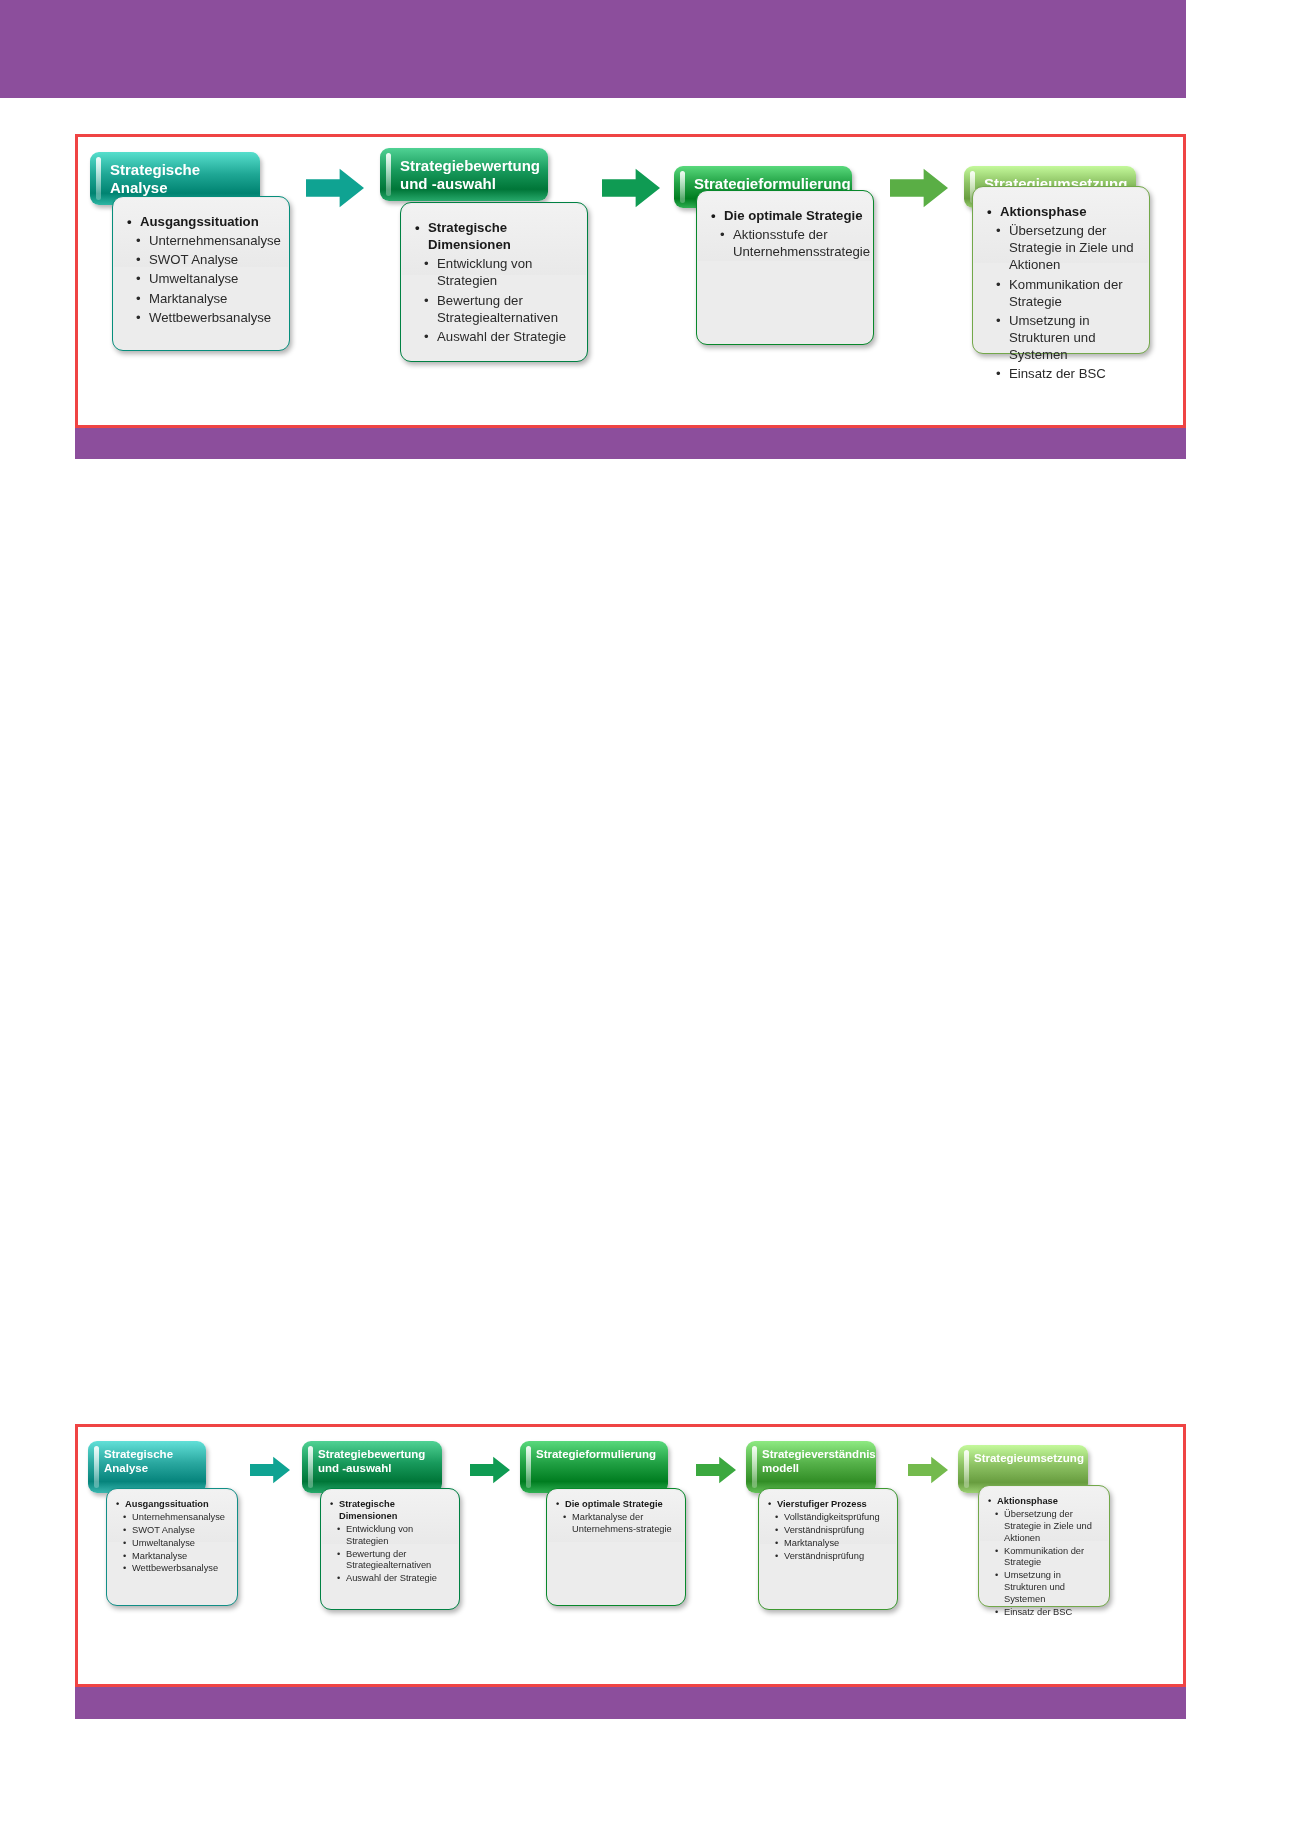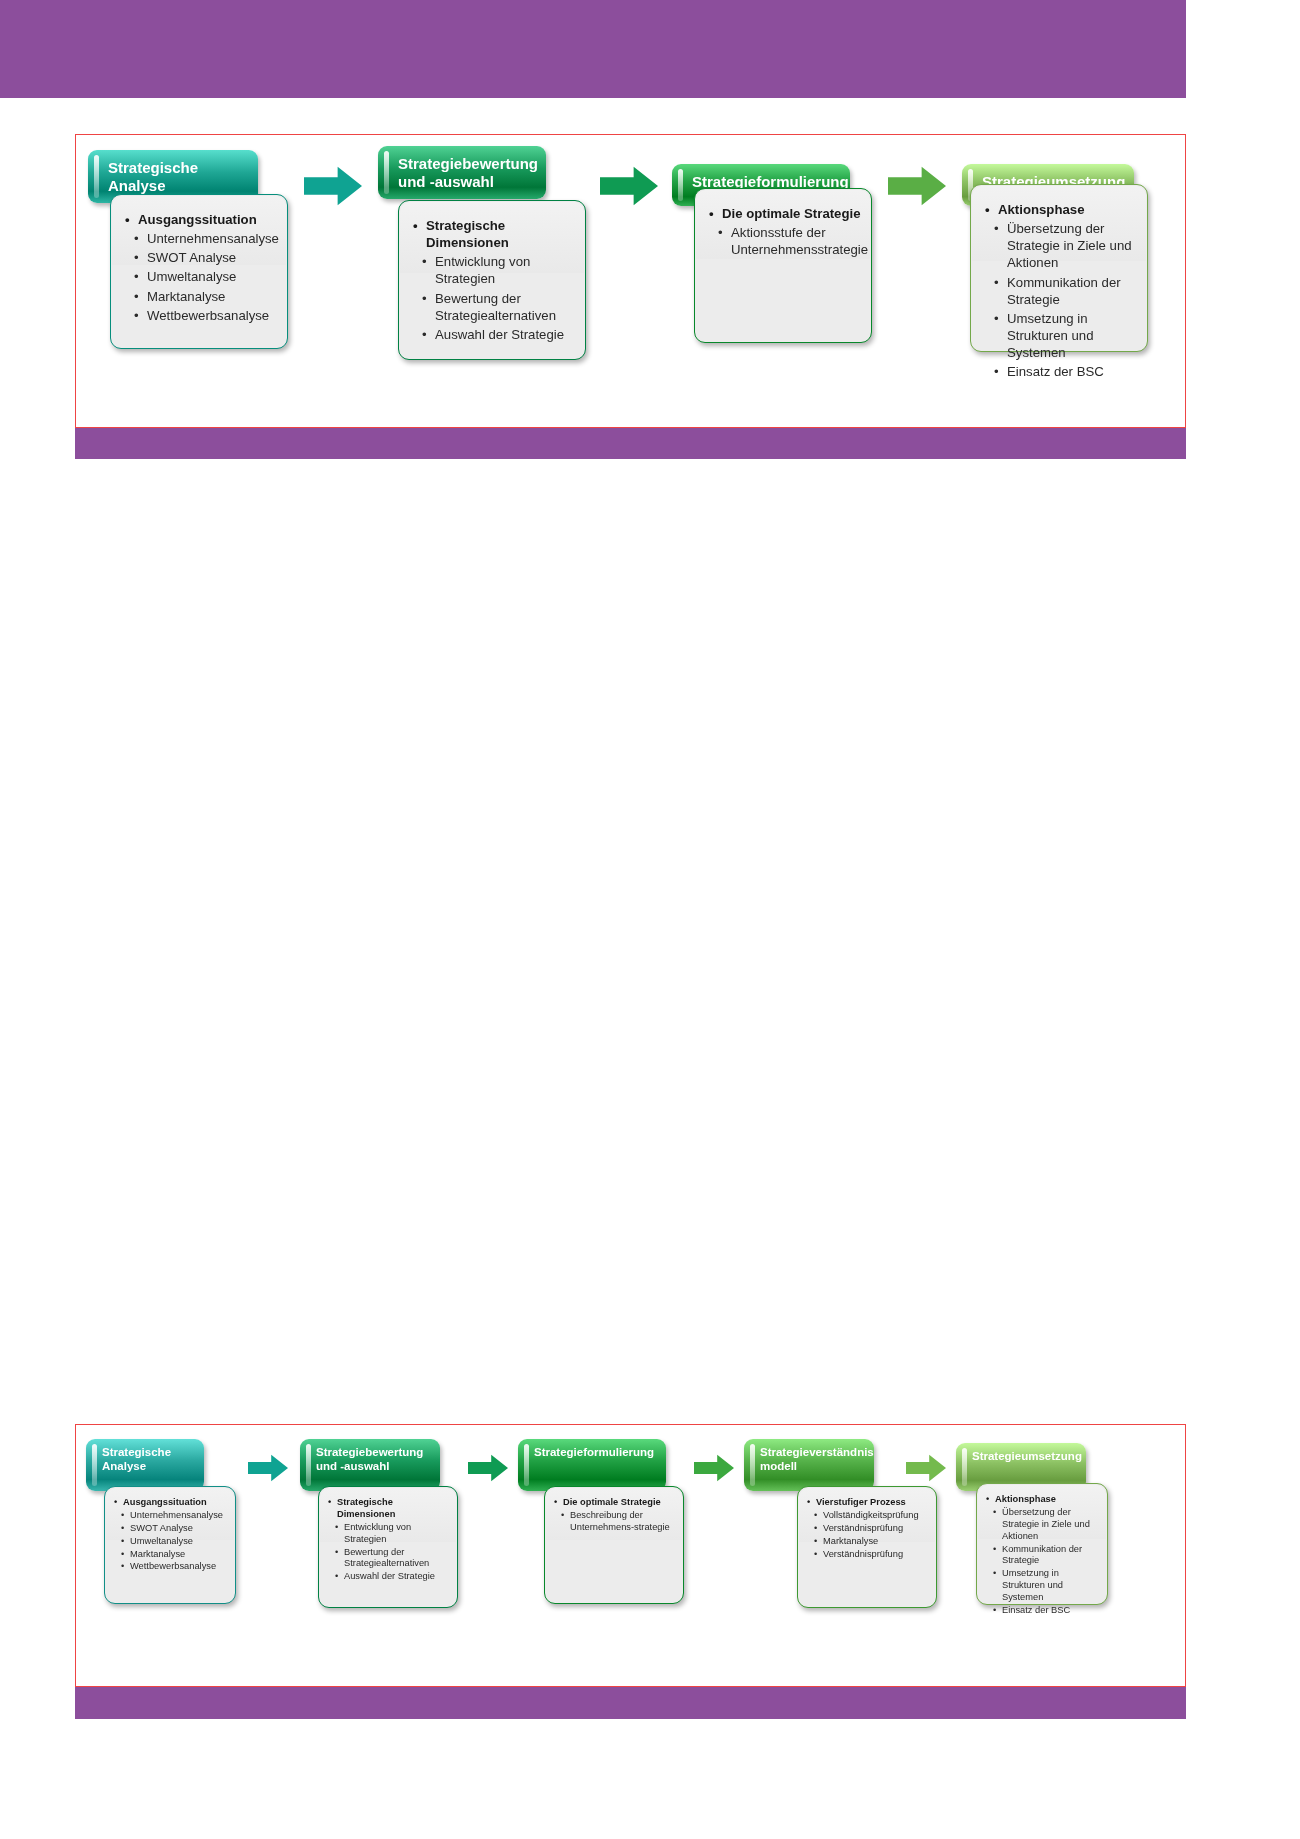--- a/index.html
+++ b/index.html
@@ -24,21 +24,21 @@
   }
   .purple-bot {
     position: absolute; left: 75px; top: 1687px;
     width: 1111px; height: 32px;
     background: #8c4e9c;
   }
 
   
   .frame {
     position: absolute;
-    border: 1px solid #ef4444;
+    border: 3px solid #ef4444;
     background: #ffffff;
   }
   .frame-top { left: 75px; top: 134px; width: 1111px; height: 294px; }
   .frame-bot { left: 75px; top: 1424px; width: 1111px; height: 263px; }
 
   
   .flow {
     position: absolute;
     top: 0; left: 0; right: 0; bottom: 0;
     display: flex;
@@ -245,35 +245,35 @@
           </svg>
         </div>
         <div class="step" style="width: 166px; height: 183px; margin-right: 10px;">
           <div class="tab" style="position: absolute; left: 0px; top: 8px; width: 148px; min-height: 52px; background: linear-gradient(rgb(89, 217, 124) 0%, rgb(33, 161, 68) 42%, rgb(0, 125, 32) 78%, rgb(48, 176, 83) 100%);">
             <span class="gloss"></span>
             <span class="tab-text">Strategieformulierung</span>
           </div>
           <div class="card" style="position: absolute; left: 26px; top: 55px; width: 140px; height: 118px; border-color: rgb(8, 136, 43);">
             <ul>
               <li class="lvl1">Die optimale Strategie</li>
-              <li class="lvl2">Beschreibung der Unternehmens-strategie</li>
+              <li class="lvl2">Marktanalyse der Unternehmens-strategie</li>
             </ul>
           </div>
         </div>
         <div class="arrow" style="margin-top: 22px; margin-right: 10px;">
           <svg width="40" height="30" viewBox="0 0 100 66">
             <path d="M0 18 L58 18 L58 0 L100 33 L58 66 L58 48 L0 48 Z" fill="#3ba83f"></path>
           </svg>
         </div>
         <div class="step" style="width: 152px; height: 187px; margin-right: 10px;">
           <div class="tab" style="position: absolute; left: 0px; top: 8px; width: 130px; min-height: 52px; background: linear-gradient(rgb(142, 234, 130) 0%, rgb(86, 178, 74) 42%, rgb(50, 142, 38) 78%, rgb(101, 193, 89) 100%);">
             <span class="gloss"></span>
             <span class="tab-text">Strategieverständnis-modell</span>
           </div>
-          <div class="card" style="position: absolute; left: 12px; top: 55px; width: 140px; height: 122px; border-color: rgb(61, 153, 49); margin-left: 41px;">
+          <div class="card" style="position: absolute; left: 12px; top: 55px; width: 140px; height: 122px; border-color: rgb(61, 153, 49);">
             <ul>
               <li class="lvl1">Vierstufiger Prozess</li>
               <li class="lvl2">Vollständigkeitsprüfung</li>
               <li class="lvl2">Verständnisprüfung</li>
               <li class="lvl2">Marktanalyse</li>
               <li class="lvl2">Verständnisprüfung</li>
             </ul>
           </div>
         </div>
         <div class="arrow" style="margin-top: 22px; margin-right: 10px;">

